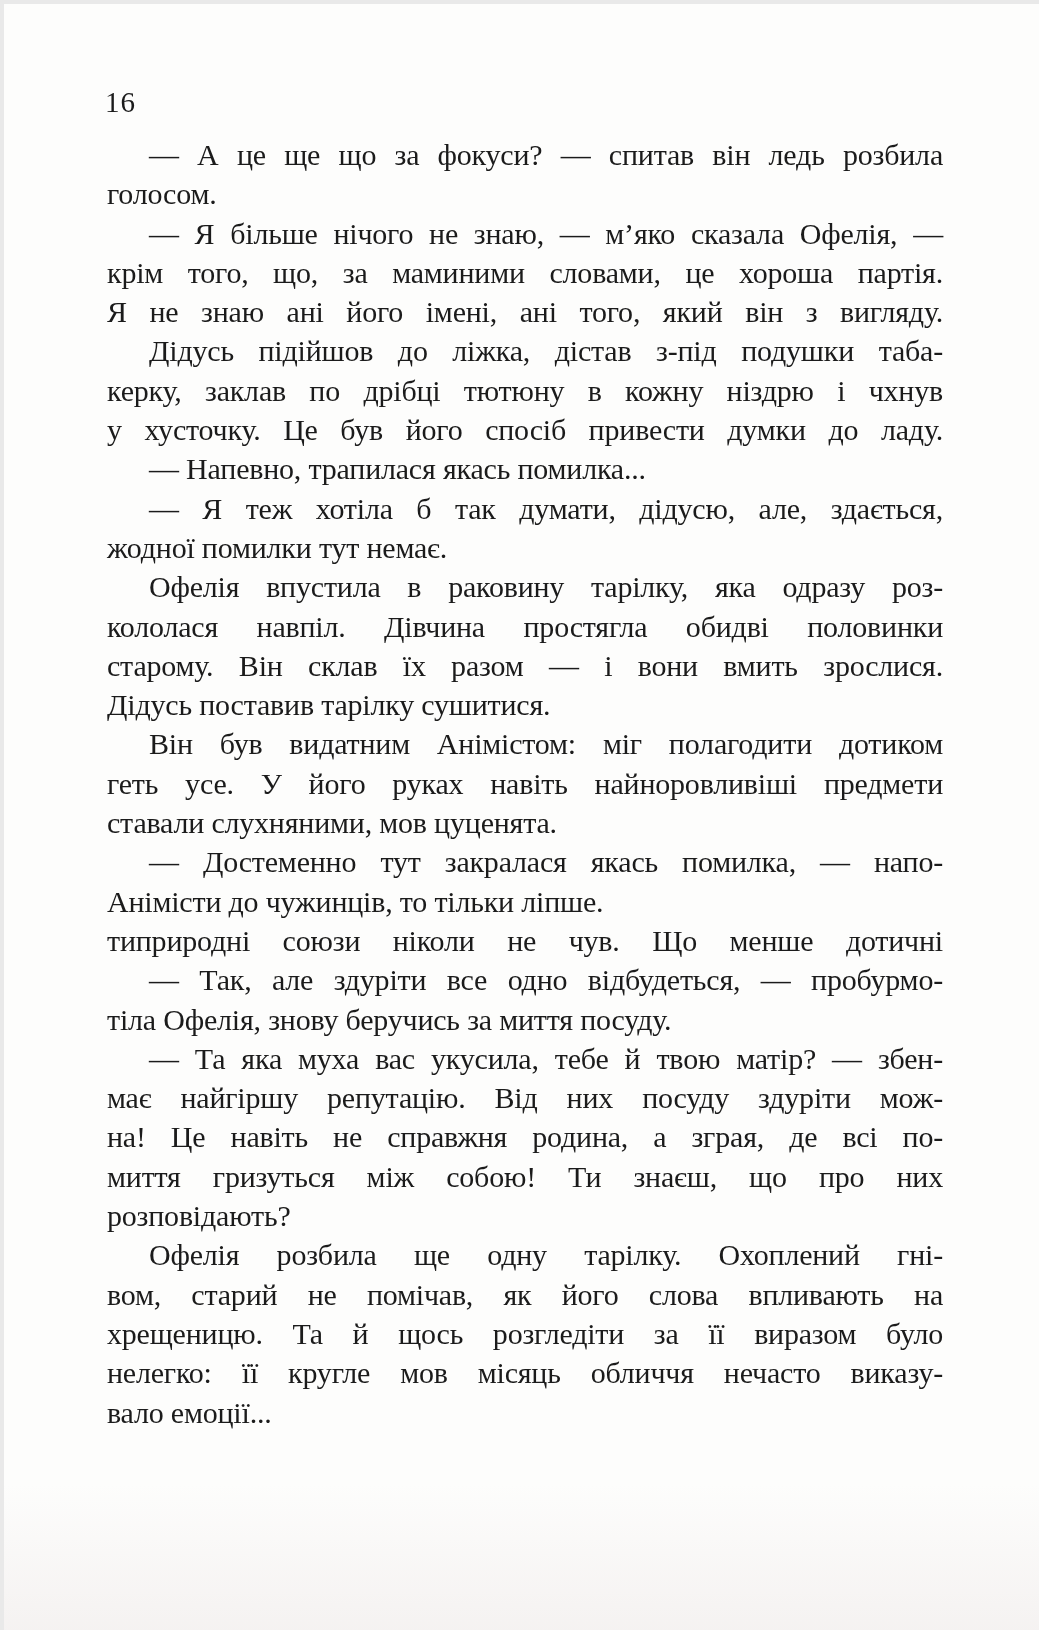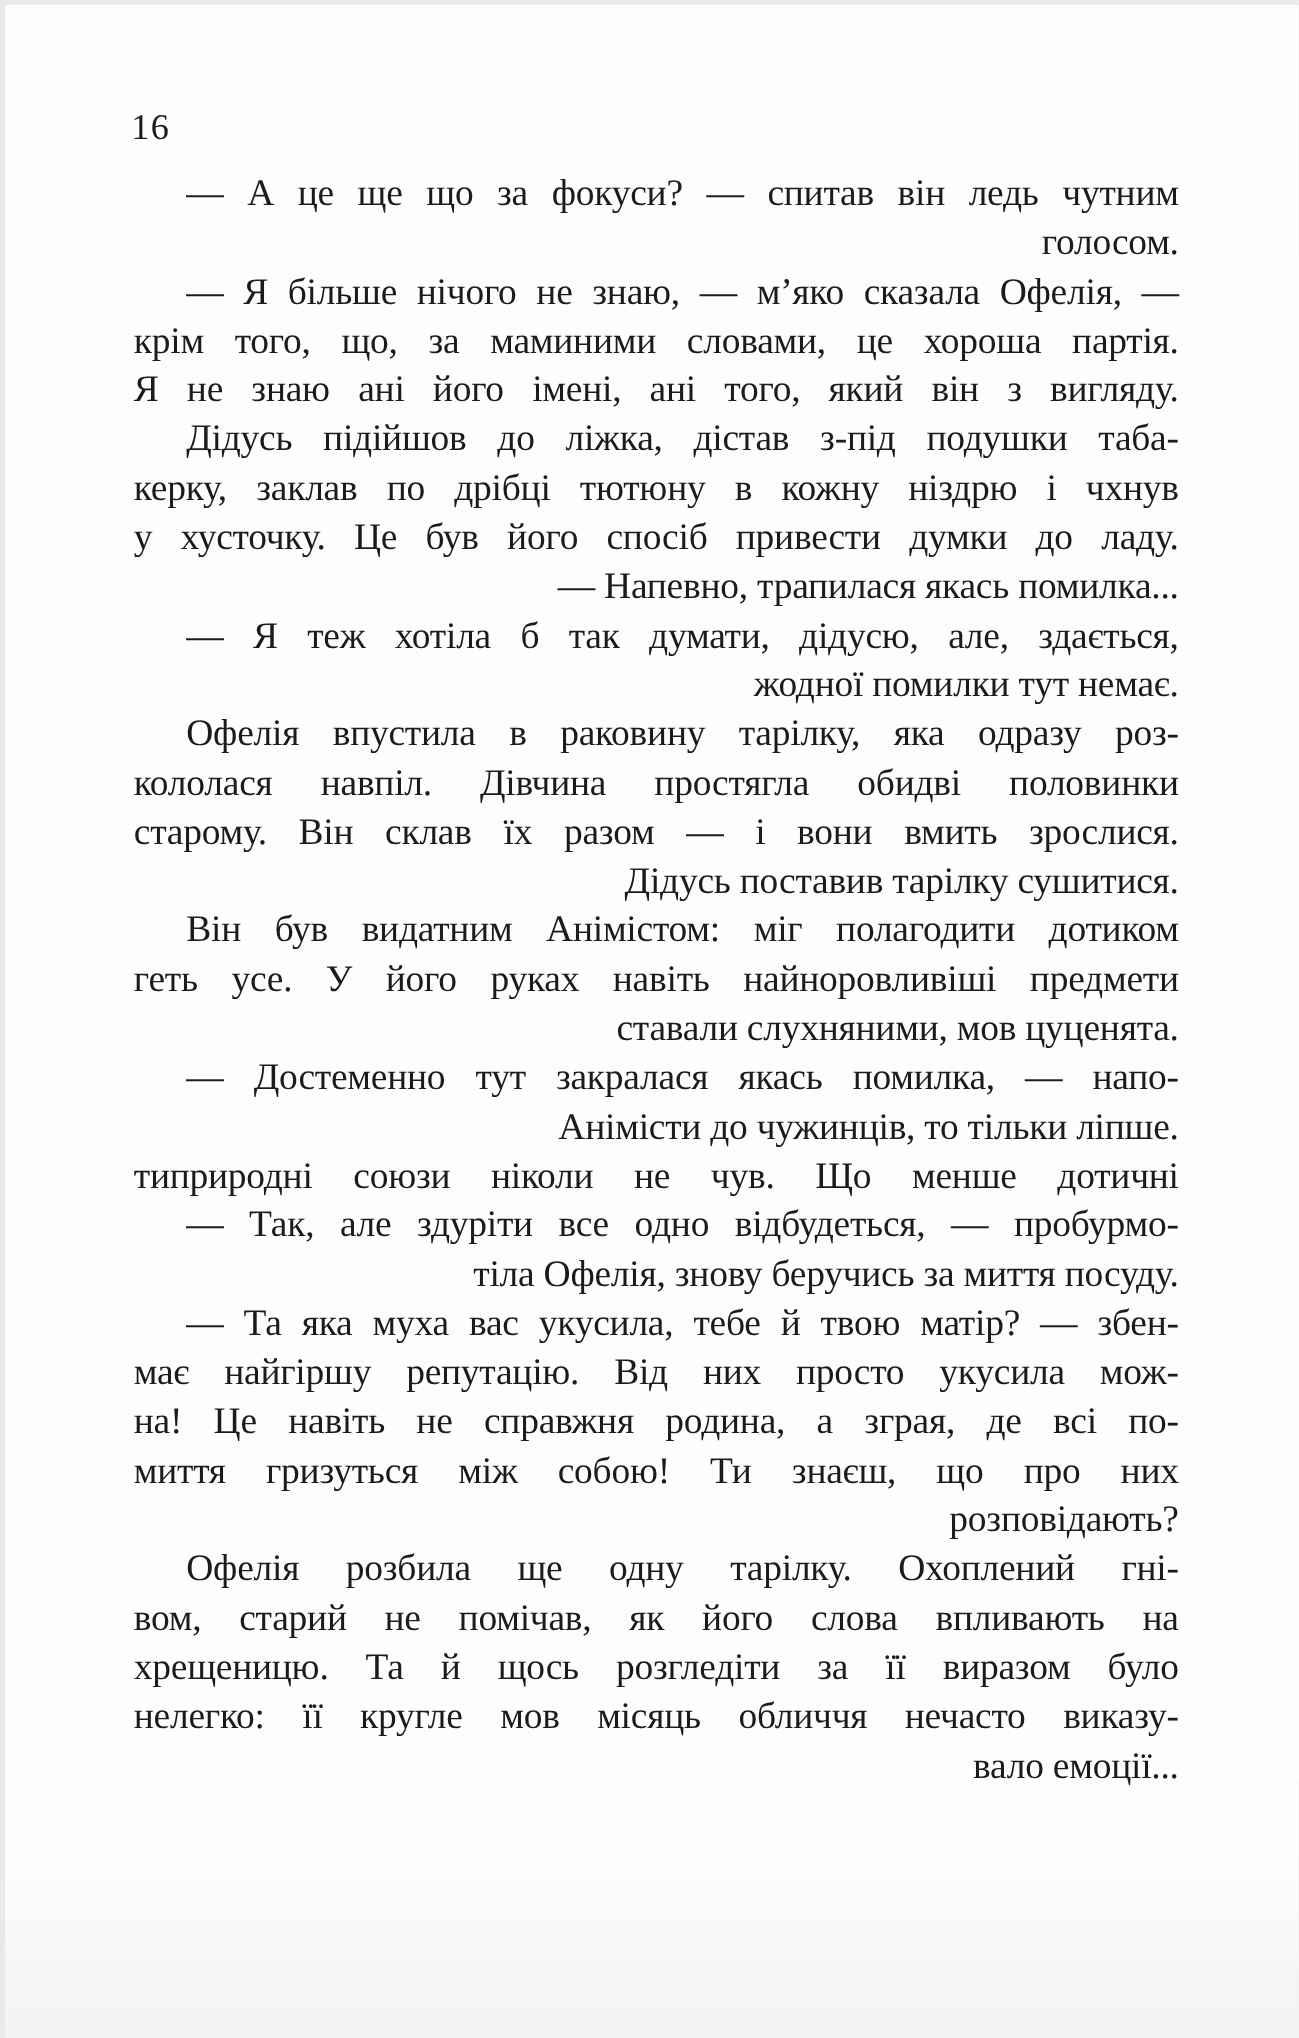--- a/index.html
+++ b/index.html
@@ -28,21 +28,21 @@
   .text-block {
     position: absolute;
     left: 103px;
     right: 100px;
     top: 131px;
   }
   .line {
     font-size: 30px;
     line-height: 39.3px;
     letter-spacing: -0.2px;
-    text-align: right;
+    text-align: left;
     white-space: normal;
   }
   .line.j {
     text-align: justify;
     text-align-last: justify;
   }
   .line.i {
     text-indent: 42px;
   }
   .scan-shadow {
@@ -54,21 +54,21 @@
     background: linear-gradient(to bottom, rgba(214,202,202,0), rgba(214,202,202,0.22));
     pointer-events: none;
   }
 </style>
 </head>
 <body>
 
 <div class="scan-page">
   <div class="page-number">16</div>
   <div class="text-block">
-      <div class="line i j">— А це ще що за фокуси? — спитав він ледь чутним</div>
+      <div class="line i j">— А це ще що за фокуси? — спитав він ледь розбила</div>
       <div class="line">голосом.</div>
       <div class="line i j">— Я більше нічого не знаю, — м’яко сказала Офелія, —</div>
       <div class="line j">крім того, що, за маминими словами, це хороша партія.</div>
       <div class="line j">Я не знаю ані його імені, ані того, який він з вигляду.</div>
       <div class="line i j">Дідусь підійшов до ліжка, дістав з-під подушки таба-</div>
       <div class="line j">керку, заклав по дрібці тютюну в кожну ніздрю і чхнув</div>
       <div class="line j">у хусточку. Це був його спосіб привести думки до ладу.</div>
       <div class="line i">— Напевно, трапилася якась помилка...</div>
       <div class="line i j">— Я теж хотіла б так думати, дідусю, але, здається,</div>
       <div class="line">жодної помилки тут немає.</div>
@@ -78,21 +78,21 @@
       <div class="line">Дідусь поставив тарілку сушитися.</div>
       <div class="line i j">Він був видатним Анімістом: міг полагодити дотиком</div>
       <div class="line j">геть усе. У його руках навіть найноровливіші предмети</div>
       <div class="line">ставали слухняними, мов цуценята.</div>
       <div class="line i j">— Достеменно тут закралася якась помилка, — напо-</div>
       <div class="line">Анімісти до чужинців, то тільки ліпше.</div>
       <div class="line j">типриродні союзи ніколи не чув. Що менше дотичні</div>
       <div class="line i j">— Так, але здуріти все одно відбудеться, — пробурмо-</div>
       <div class="line">тіла Офелія, знову беручись за миття посуду.</div>
       <div class="line i j">— Та яка муха вас укусила, тебе й твою матір? — збен-</div>
-      <div class="line j">має найгіршу репутацію. Від них просто укусила мож-</div>
+      <div class="line j">має найгіршу репутацію. Від них посуду здуріти мож-</div>
       <div class="line j">на! Це навіть не справжня родина, а зграя, де всі по-</div>
       <div class="line j">миття гризуться між собою! Ти знаєш, що про них</div>
       <div class="line">розповідають?</div>
       <div class="line i j">Офелія розбила ще одну тарілку. Охоплений гні-</div>
       <div class="line j">вом, старий не помічав, як його слова впливають на</div>
       <div class="line j">хрещеницю. Та й щось розгледіти за її виразом було</div>
       <div class="line j">нелегко: її кругле мов місяць обличчя нечасто виказу-</div>
       <div class="line">вало емоції...</div>
     </div>
   <div class="scan-shadow"></div>

